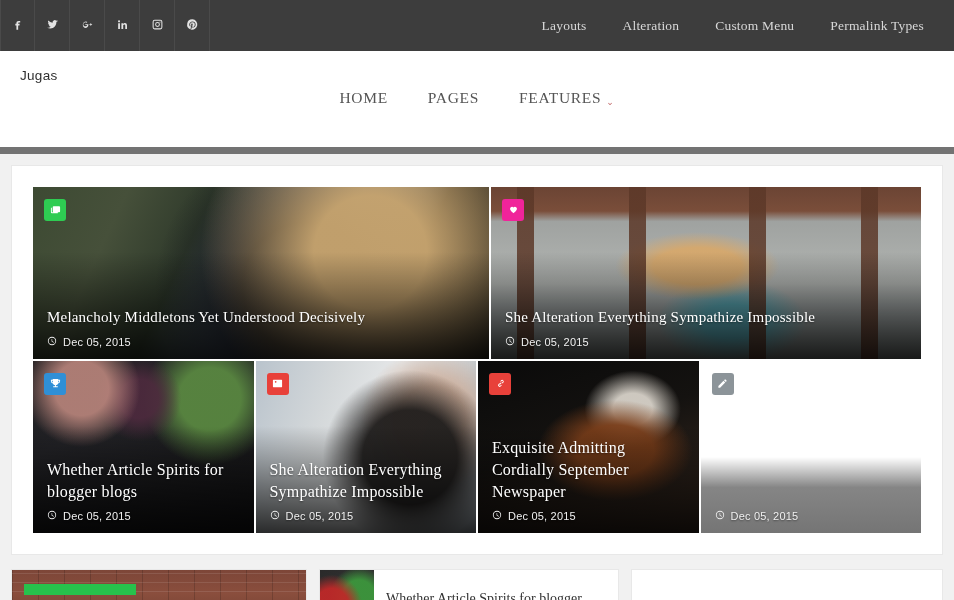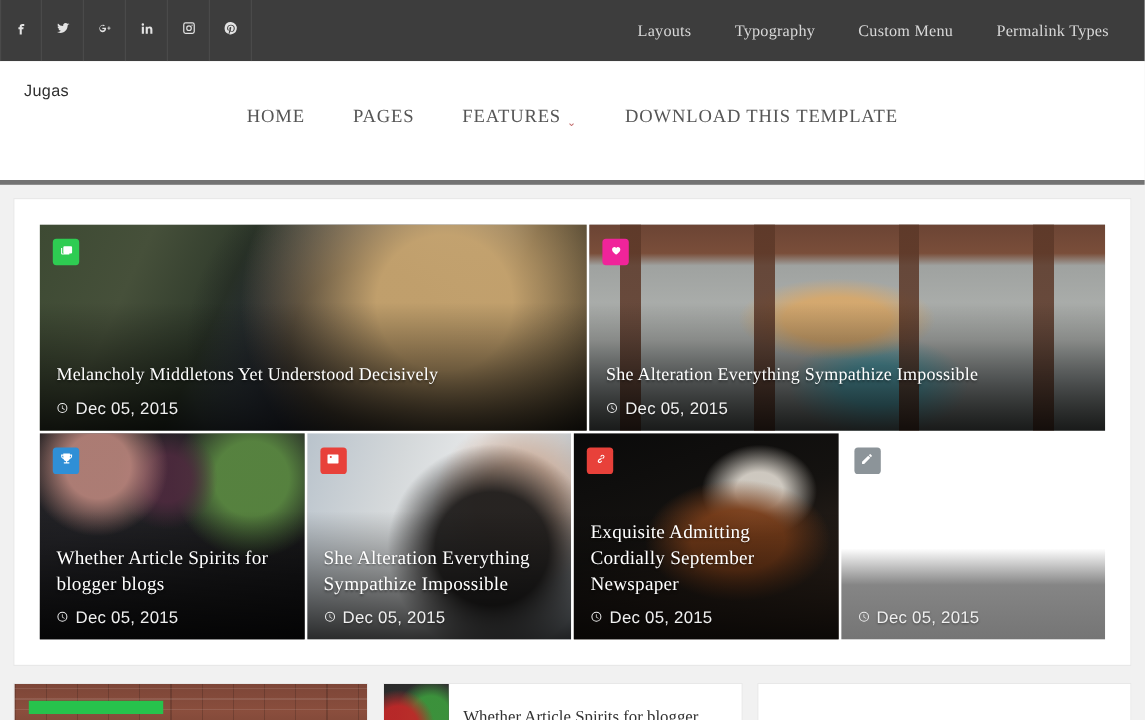--- a/index.html
+++ b/index.html
@@ -38,21 +38,21 @@
     margin-left: 36px;
     letter-spacing: .2px;
     white-space: nowrap;
   }
 
   
   .header {
     background: #ffffff;
     height: 103px;
     position: relative;
-    border-bottom: 4px solid #737373;
+    border-bottom: 7px solid #737373;
   }
   .logo {
     position: absolute;
     left: 20px; top: 17px;
     font-family: "Liberation Sans", sans-serif;
     font-size: 13.5px;
     color: #2f2f2f;
     letter-spacing: .3px;
   }
   .mainnav {
@@ -137,21 +137,21 @@
     font-size: 16px;
     line-height: 22px;
     letter-spacing: .2px;
     text-shadow: 0 1px 2px rgba(0,0,0,.45);
     margin-bottom: 7px;
   }
   .tile.big .tile-title { font-size: 15px; margin-bottom: 8px; }
   .tile-date {
     display: flex; align-items: flex-start;
     font-family: "Liberation Sans", sans-serif;
-    font-size: 14px;
+    font-size: 11px;
     color: #f0f0f0;
     letter-spacing: .2px;
     text-shadow: 0 1px 2px rgba(0,0,0,.45);
   }
   .tile-date svg { width: 10px; height: 10px; fill: #f0f0f0; margin-right: 6px; }
 
   
   .below {
     margin: 14px 11px 0 11px;
     display: flex;
@@ -306,42 +306,39 @@
       <span>
         <svg viewBox="0 0 24 24">
             <path d="M12 2.5A9.5 9.5 0 0 0 8.6 21c-.1-.8-.1-1.9.1-2.7l1.1-4.6s-.3-.6-.3-1.4c0-1.3.8-2.3 1.7-2.3.8 0 1.2.6 1.2 1.4 0 .8-.5 2.1-.8 3.3-.2 1 .5 1.8 1.5 1.8 1.8 0 3.1-1.9 3.1-4.6 0-2.4-1.7-4.1-4.2-4.1a4.4 4.4 0 0 0-4.5 4.4c0 .9.3 1.8.8 2.3.1.1.1.2.1.3l-.2.9c0 .2-.1.2-.3.1-1.2-.5-1.9-2.2-1.9-3.6 0-2.9 2.1-5.6 6.1-5.6 3.2 0 5.7 2.3 5.7 5.3 0 3.2-2 5.7-4.8 5.7-.9 0-1.8-.5-2.1-1.1l-.6 2.2c-.2.8-.8 1.9-1.2 2.5A9.5 9.5 0 1 0 12 2.5z"></path>
           </svg>
       </span>
     </a>
   </div>
 
   <div class="topnav">
     <a>Layouts</a>
-    <a>Typography</a>
+    <a>Alteration</a>
     <a>Custom Menu</a>
     <a>Permalink Types</a>
   </div>
 </div>
 
 <div class="header">
   <a class="logo">Jugas</a>
   <div class="mainnav">
     <a class="nav-item">
         <span>HOME</span>
       </a>
     <a class="nav-item">
         <span>PAGES</span>
       </a>
     <a class="nav-item">
         <span>FEATURES</span>
         <span class="caret">⌄</span>
       </a>
-    <a class="nav-item">
-        <span>DOWNLOAD THIS TEMPLATE</span>
-      </a>
   </div>
 </div>
 
 <div class="feat-wrap">
   <div class="feat-grid">
 
     <div class="feat-row top">
       <div class="tile big" style="flex:0 0 456px">
         <div class="photo ph-couple"></div>
         <div class="shade"></div>

